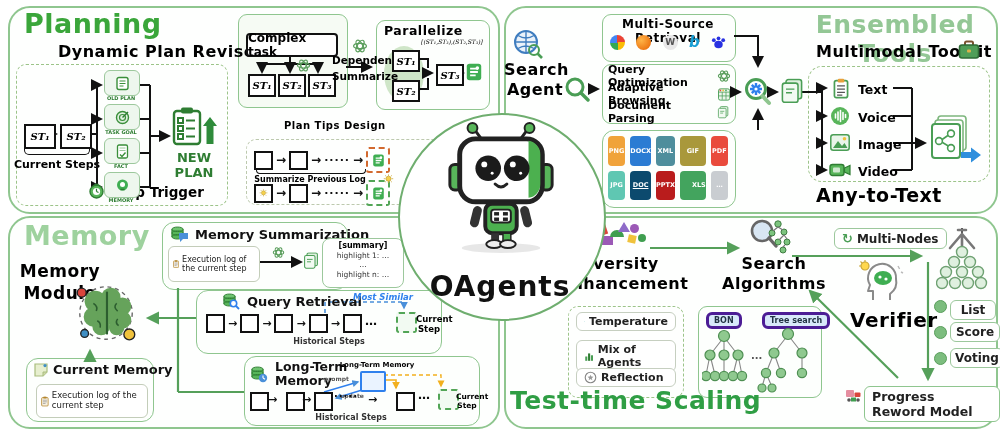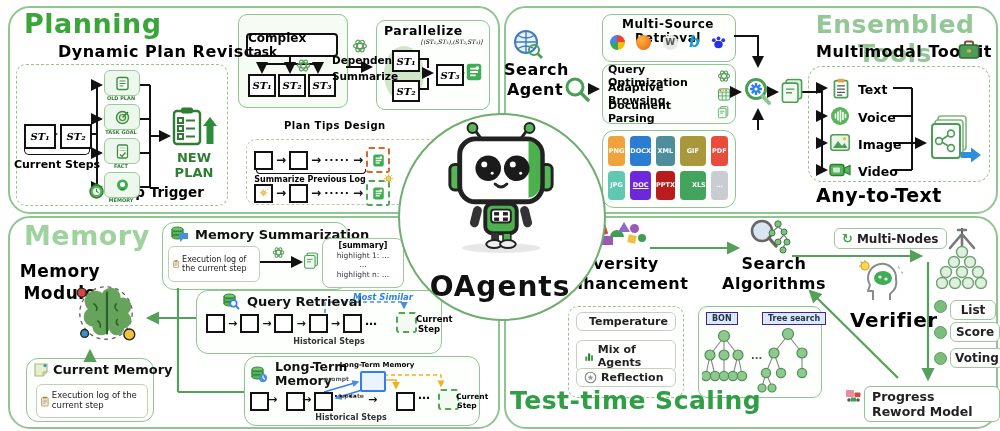--- a/index.html
+++ b/index.html
@@ -11,21 +11,21 @@
   .solidbox{position:absolute;border:1.6px solid #8fc68f;border-radius:9px;background:#fdfffd;}
   .stbox{position:absolute;width:28px;height:21px;border:2.2px solid #111;background:#fff;display:flex;align-items:center;justify-content:center;font-family:"DejaVu Serif",serif;font-style:italic;font-size:10px;font-weight:bold;}
   .sq{width:15px;height:15px;border:2.2px solid #111;background:#fff;display:inline-flex;align-items:center;justify-content:center;}
   .sqa{position:absolute;width:15px;height:15px;border:2.2px solid #111;background:#fff;}
   .dashsq{position:absolute;width:17px;height:17px;border:2px dashed #52a556;border-radius:3px;background:#f2faf2;}
   .glyph{font-weight:bold;color:#111;}
   .chain{position:absolute;display:flex;align-items:center;gap:3px;}
   .stateb{position:absolute;width:34px;height:24px;border:1.5px solid #9cc89c;border-radius:6px;background:#eef7ee;display:flex;align-items:center;justify-content:center;}
   .statelbl{position:absolute;font-size:5px;font-weight:bold;color:#2e7d32;width:40px;text-align:center;}
   .badge{position:absolute;border:1.4px solid #9cc89c;border-radius:6px;background:#fff;display:flex;align-items:center;gap:4px;padding:2px 7px;font-size:12px;font-weight:bold;color:#222;}
-  .minibadge{position:absolute;background:#d8e9fa;border:1px solid #4c1d95;border-radius:0;font-size:8px;font-weight:bold;color:#234;padding:1px 5px;}
+  .minibadge{position:absolute;background:#d8e9fa;border:3px solid #4c1d95;border-radius:6px;font-size:8px;font-weight:bold;color:#234;padding:1px 5px;}
   .filetile{border-radius:4px;display:flex;align-items:center;justify-content:center;color:#fff;font-weight:bold;font-size:6.5px;}
   .hdr{display:flex;align-items:center;gap:5px;font-weight:bold;color:#111;}
   .innerbox{position:absolute;border:1.3px solid #c3cdb9;border-radius:6px;background:#fff;display:flex;align-items:center;gap:3px;padding:2px 4px;}
   .tinytxt{font-size:8.5px;color:#222;line-height:1.15;}
   svg{display:block;}
 </style>
 </head>
 <body>
 
 <div class="stage">
@@ -333,21 +333,21 @@
     </svg>
 
   <div class="solidbox" style="left:602px;top:130px;width:132px;height:76px;border-radius:12px;"></div>
   <div class="abs" style="left:608px;top:136px;width:120px;height:64px;display:grid;grid-template-columns:repeat(5,1fr);gap:5px;z-index:10">
     <div class="filetile" style="background: rgb(240, 163, 58);">PNG</div>
     <div class="filetile" style="background: rgb(43, 124, 211);">DOCX</div>
     <div class="filetile" style="background: rgb(78, 142, 156);">XML</div>
     <div class="filetile" style="background: rgb(169, 152, 59);">GIF</div>
     <div class="filetile" style="background: rgb(233, 75, 60);">PDF</div>
     <div class="filetile" style="background: rgb(95, 199, 178);">JPG</div>
-    <div class="filetile" style="background: #6d28d9; text-decoration: underline;">DOC</div>
+    <div class="filetile" style="background: #0c4a6e; text-decoration: underline;">DOC</div>
     <div class="filetile" style="background: #b91c1c;">PPTX</div>
     <div class="filetile" style="background: rgb(67, 164, 94); padding-left: 12px;">XLS</div>
     <div class="filetile" style="background: rgb(201, 205, 209);">…</div>
   </div>
 
   <div class="abs qtitle" style="left:816px;top:42px;font-size:16px;z-index:10">Multimodal Toolkit</div>
   <svg class="abs" style="left:958px;top:40px;z-index:10" width="22" height="20" viewBox="0 0 22 20">
     <rect x="7" y="1.5" width="8" height="5" rx="1.5" fill="none" stroke="#7a5230" stroke-width="2"></rect>
     <rect x="1.5" y="5" width="19" height="13" rx="2.5" fill="#4f9e58" stroke="#2e6b36" stroke-width="1.6"></rect>
     <rect x="9" y="9.5" width="4" height="3" rx="1" fill="#d9b24c"></rect>

